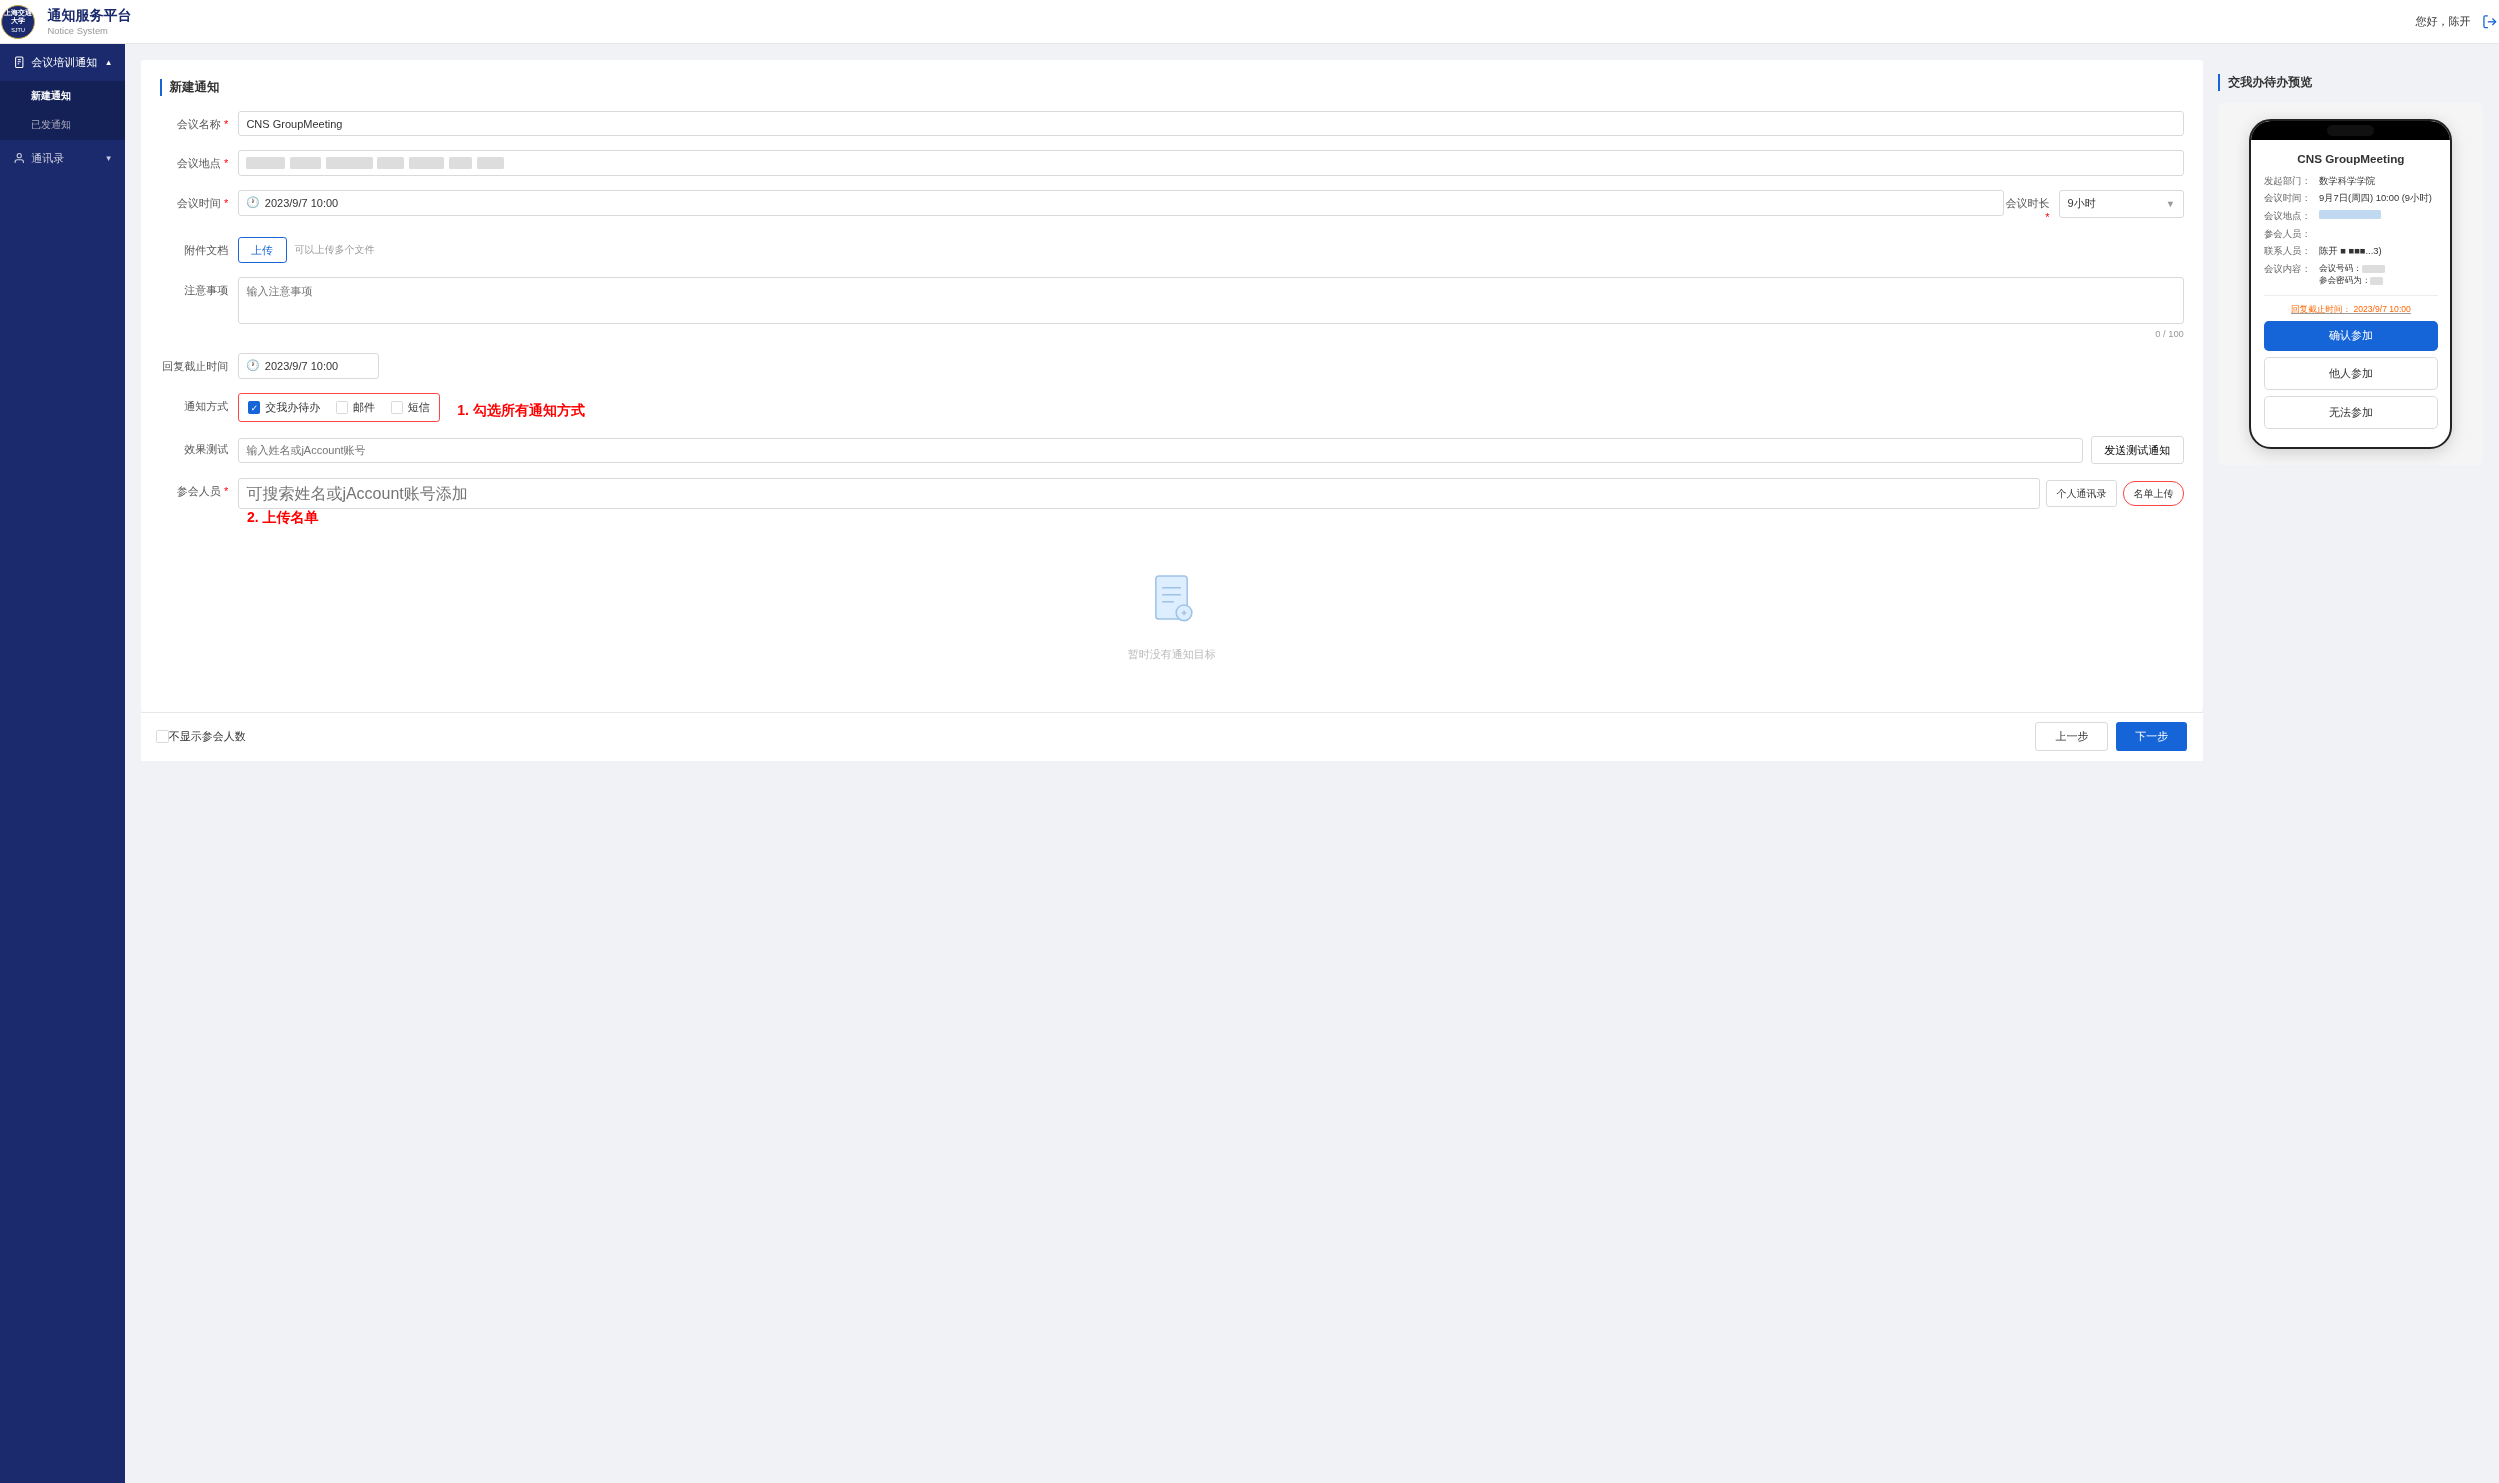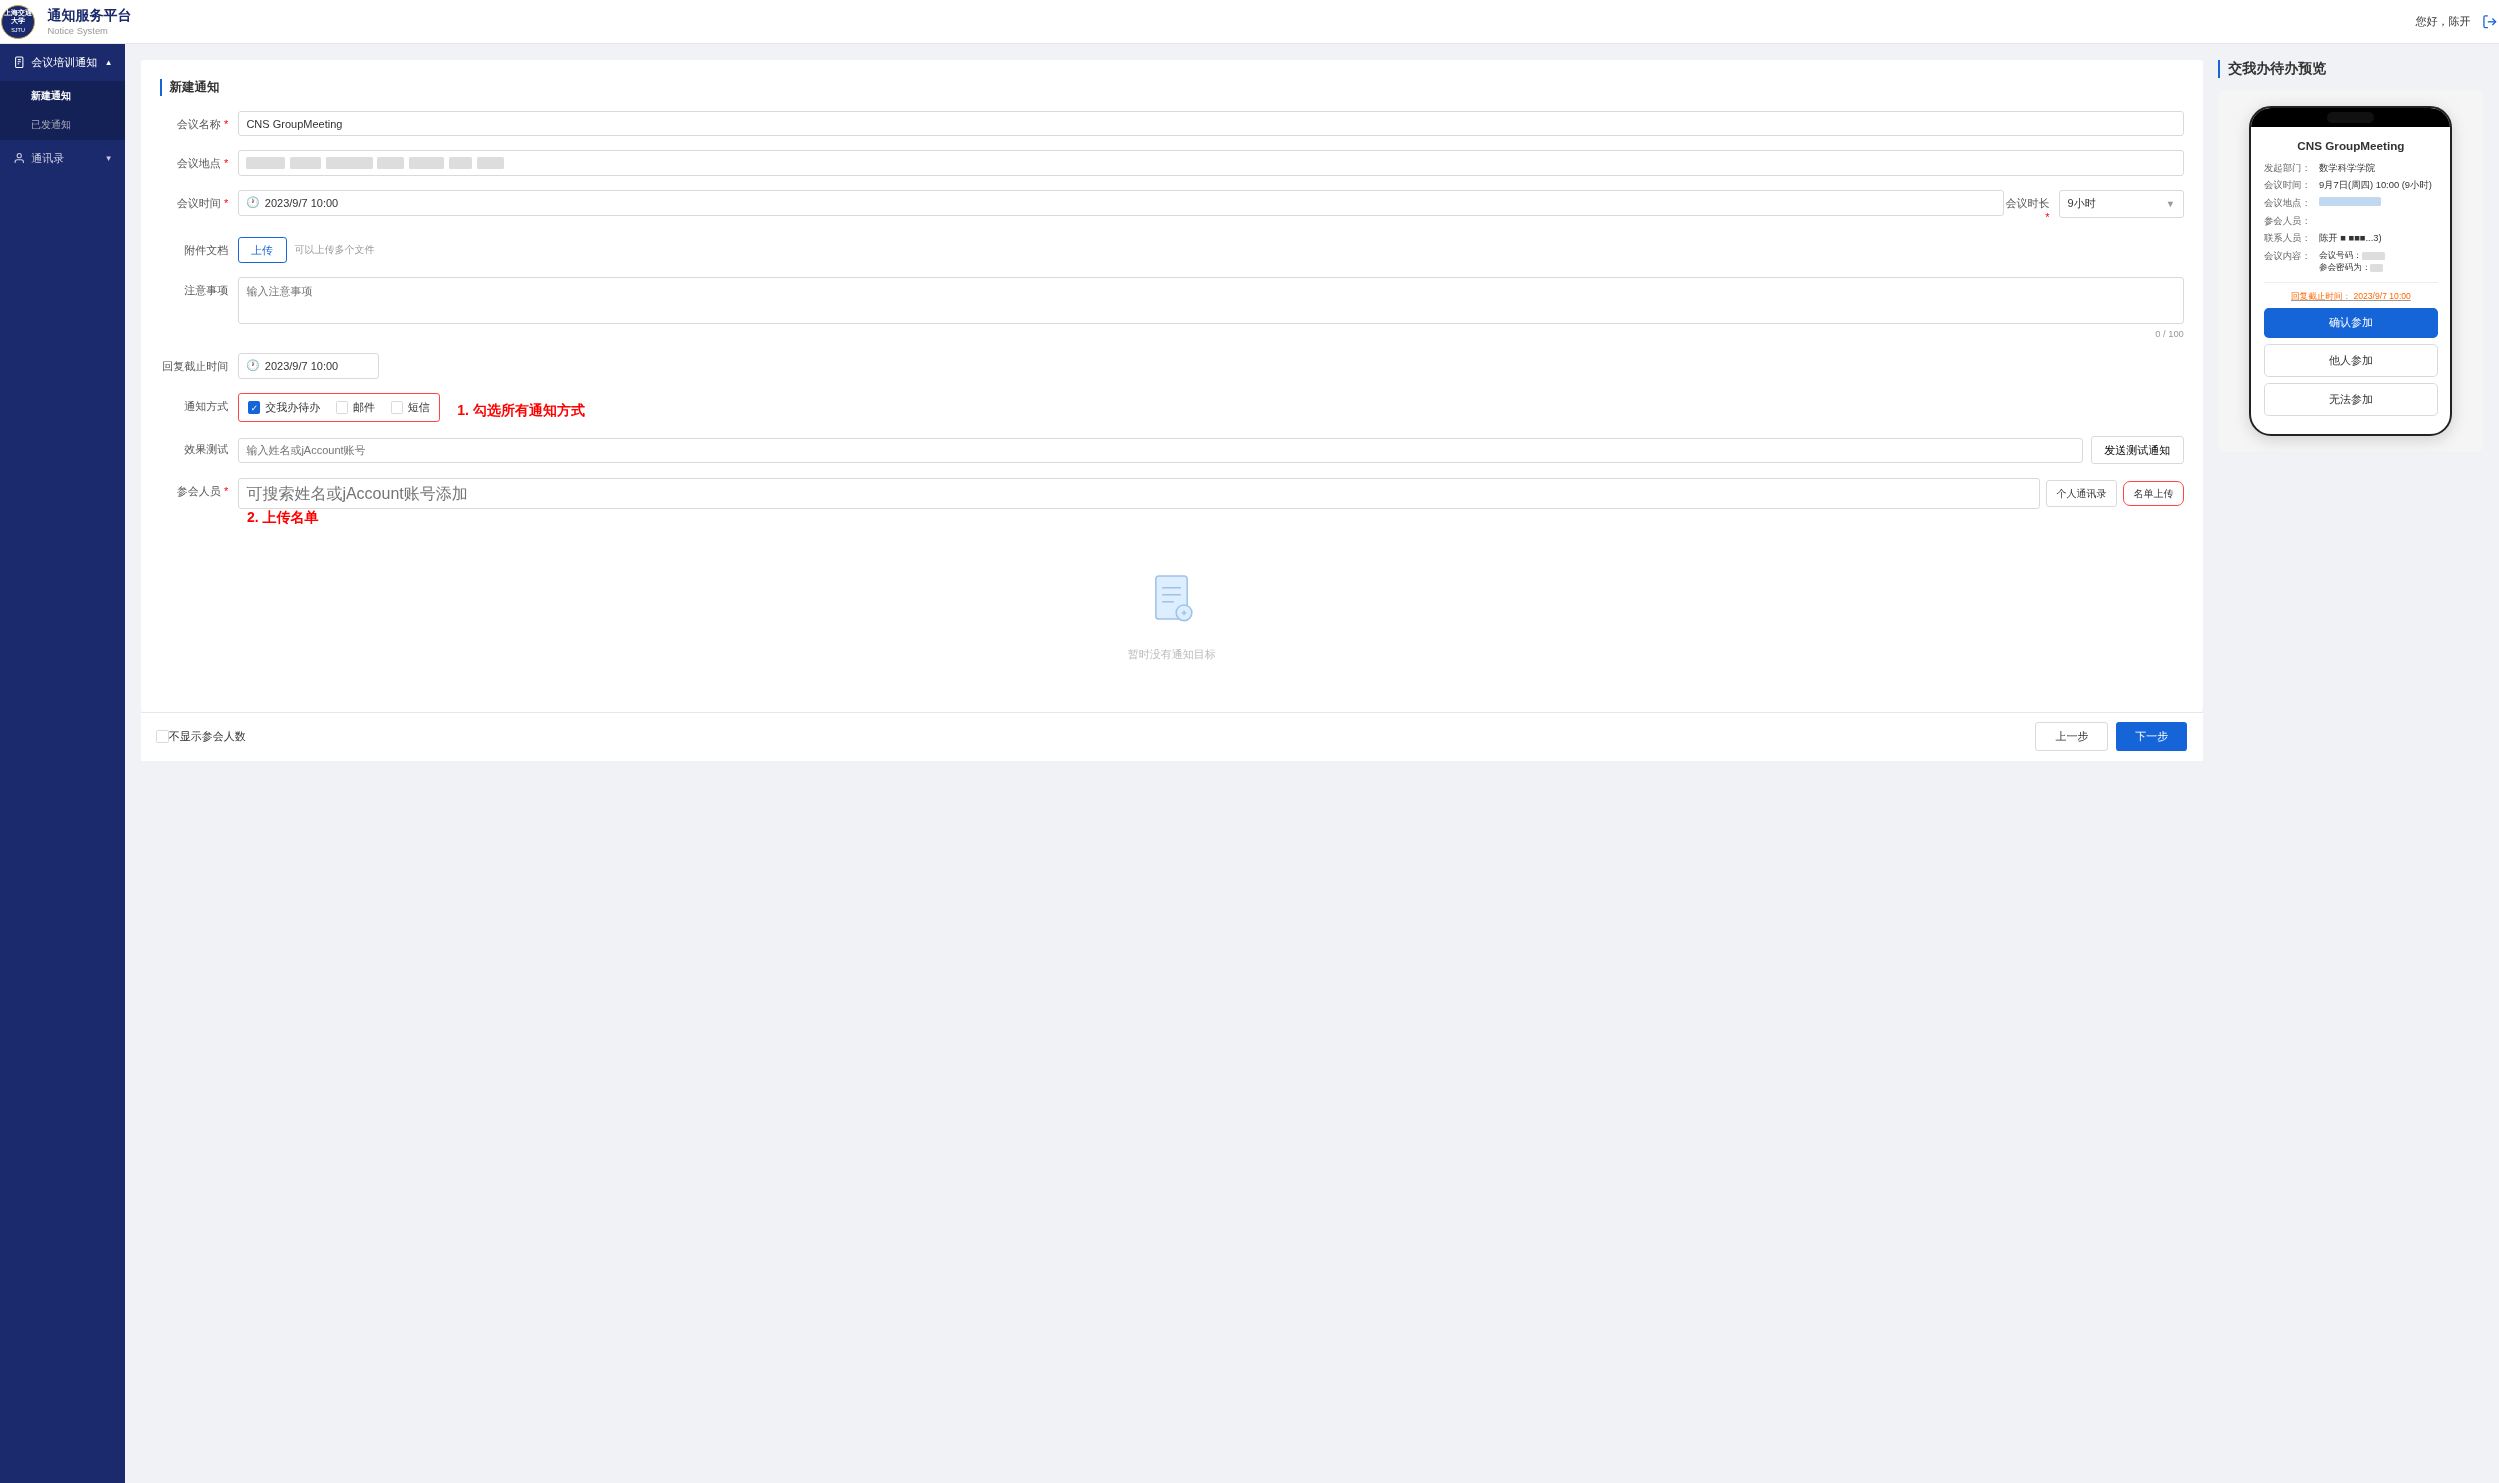--- a/index.html
+++ b/index.html
@@ -70,21 +70,21 @@
 
     
     .test-row { display: flex; gap: 7.8px; align-items: center; }
     .test-input { flex: 1; border: 0.8px solid #d9d9d9; border-radius: 3.1px; padding: 5.5px 7.8px; font-size: 11px; color: #ccc; outline: none; }
     .test-btn { border: 0.8px solid #d9d9d9; background: #fff; border-radius: 3.1px; padding: 5.5px 12.5px; font-size: 11px; cursor: pointer; white-space: nowrap; }
 
     
     .attendees-row { display: flex; gap: 6.2px; align-items: center; }
     .attendees-input { flex: 1; border: 0.8px solid #d9d9d9; border-radius: 3.1px; padding: 5.5px 7.8px; font-size: 16px; color: #ccc; outline: none; }
     .attendees-btn { border: 0.8px solid #d9d9d9; background: #fff; border-radius: 3.1px; padding: 5.5px 9.4px; font-size: 10px; cursor: pointer; white-space: nowrap; color: #333; }
-    .attendees-btn-highlight { border: 1.6px solid #ff4444 !important; color: #333; border-radius: 7px; padding: 4.7px 9.4px; font-size: 10px; cursor: pointer; white-space: nowrap; background: #fff; }
+    .attendees-btn-highlight { border: 1.6px solid #ff4444 !important; color: #333; border-radius: 12px; padding: 4.7px 9.4px; font-size: 10px; cursor: pointer; white-space: nowrap; background: #fff; }
 
     
     .empty-state { display: flex; flex-direction: column; align-items: center; justify-content: center; padding: 31px 0; color: #bbb; }
     .empty-text { font-size: 11px; color: #bbb; }
 
     
     .annotation { color: red; font-size: 14px; font-weight: bold; margin-left: 9.4px; margin-top: 6.2px; }
     .annotation-2 { color: red; font-size: 14px; font-weight: bold; margin-left: 9.4px; margin-top: 3.1px; }
 
     
@@ -307,21 +307,21 @@
             <span>不显示参会人数</span>
           </div>
           <div style="margin-left:auto; display:flex; gap:7.8px;">
             <button class="bottom-btn bottom-btn-default">上一步</button>
             <button class="bottom-btn bottom-btn-primary">下一步</button>
           </div>
         </div>
       </div>
 
       <div class="preview-area">
-        <div class="form-card-title" style="margin-bottom:12.5px; font-size:14px; font-weight:bold; color:#333;">交我办待办预览</div>
+        <div class="form-card-title" style="margin-bottom:12.5px; font-size:12px; font-weight:bold; color:#333;margin-top:14px;">交我办待办预览</div>
         <div class="preview-card">
           <div class="phone-mockup">
             <div class="phone-notch">
               <div class="phone-notch-inner"></div>
             </div>
             <div class="phone-content">
               <div class="phone-meeting-title">CNS GroupMeeting</div>
               <div class="phone-info-row">
                 <span class="phone-info-label">发起部门：</span>
                 <span class="phone-info-value">数学科学学院</span>

